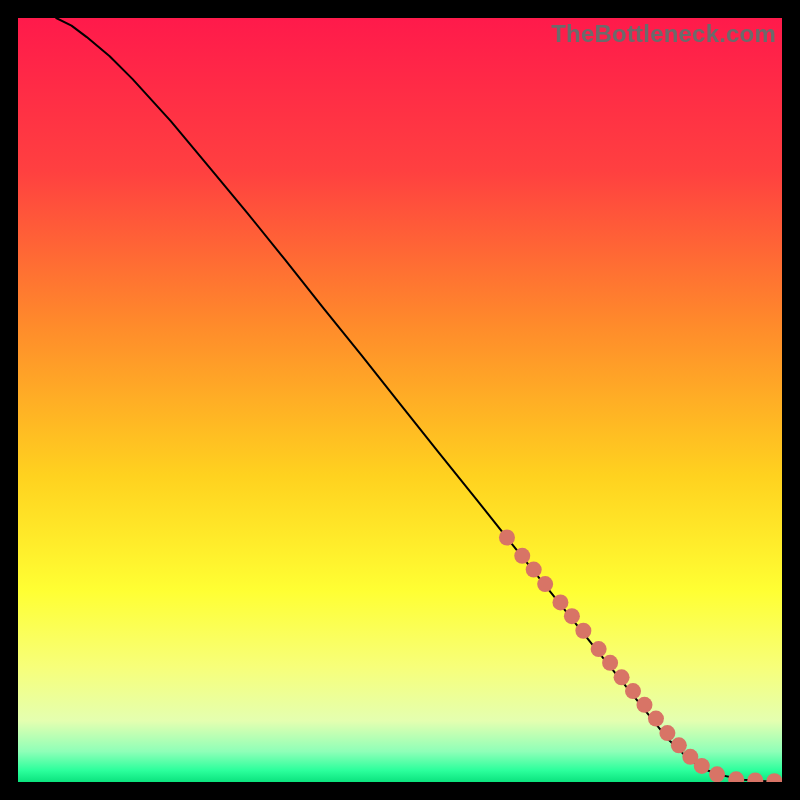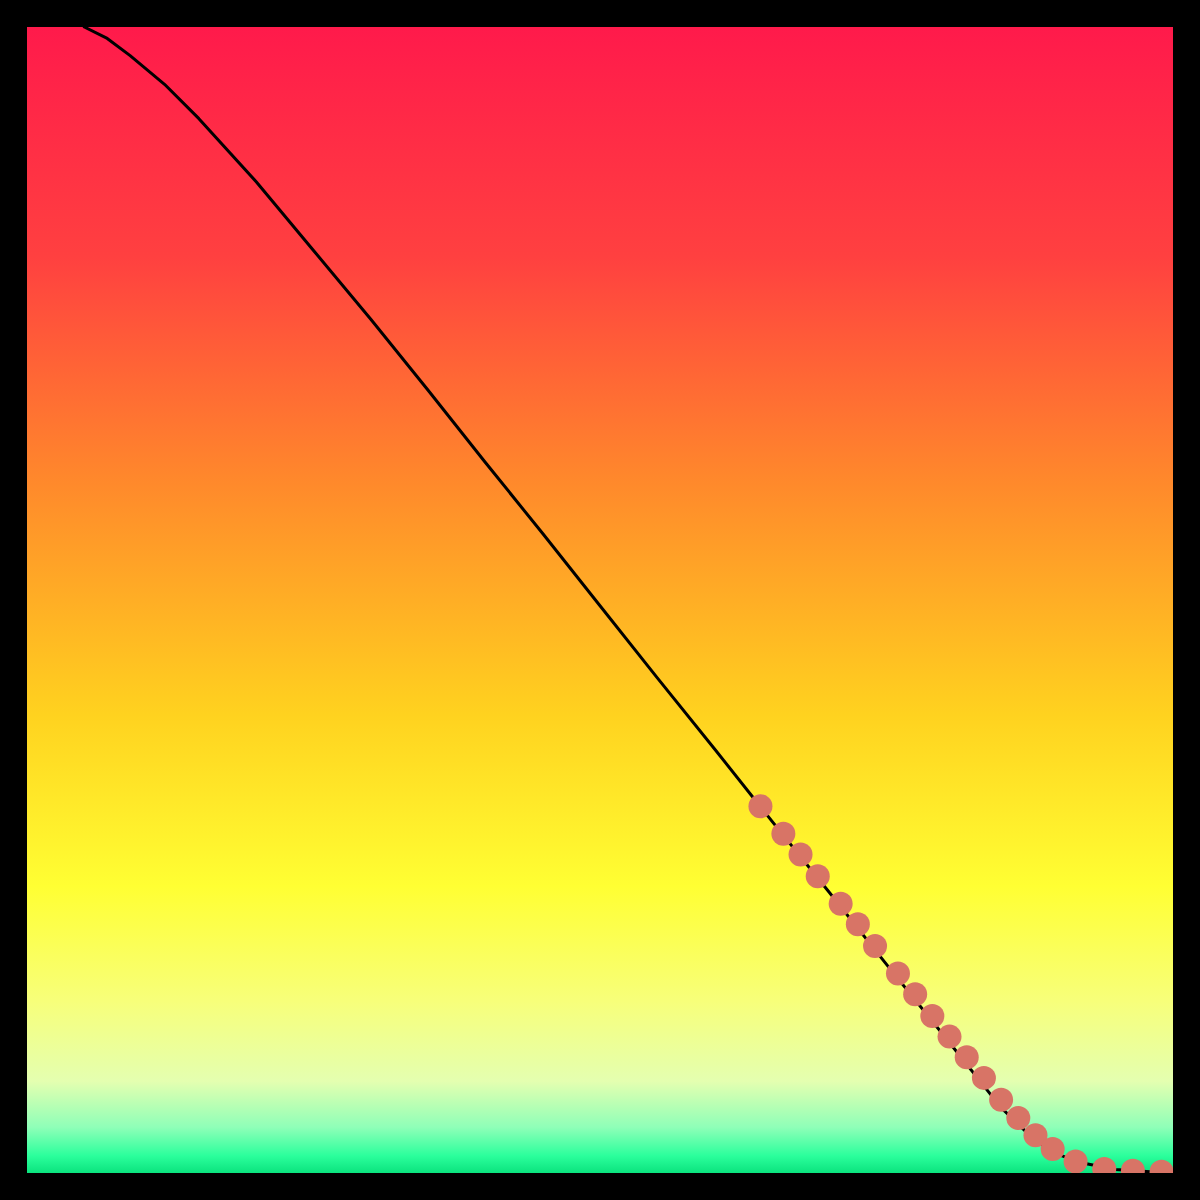--- a/index.html
+++ b/index.html
@@ -76,14 +76,15 @@
           <circle cx="649.40" cy="715.10" r="8" fill="#d87466"></circle>
           <circle cx="660.86" cy="727.33" r="8" fill="#d87466"></circle>
           <circle cx="672.32" cy="738.79" r="8" fill="#d87466"></circle>
           <circle cx="683.78" cy="747.96" r="8" fill="#d87466"></circle>
           <circle cx="699.06" cy="756.36" r="8" fill="#d87466"></circle>
           <circle cx="718.16" cy="761.33" r="8" fill="#d87466"></circle>
           <circle cx="737.26" cy="762.47" r="8" fill="#d87466"></circle>
           <circle cx="756.36" cy="763.24" r="8" fill="#d87466"></circle>
         </g>
       </svg>
+    <div class="watermark">TheBottleneck.com</div>
   </div>
 </div>
 
 </body></html>

